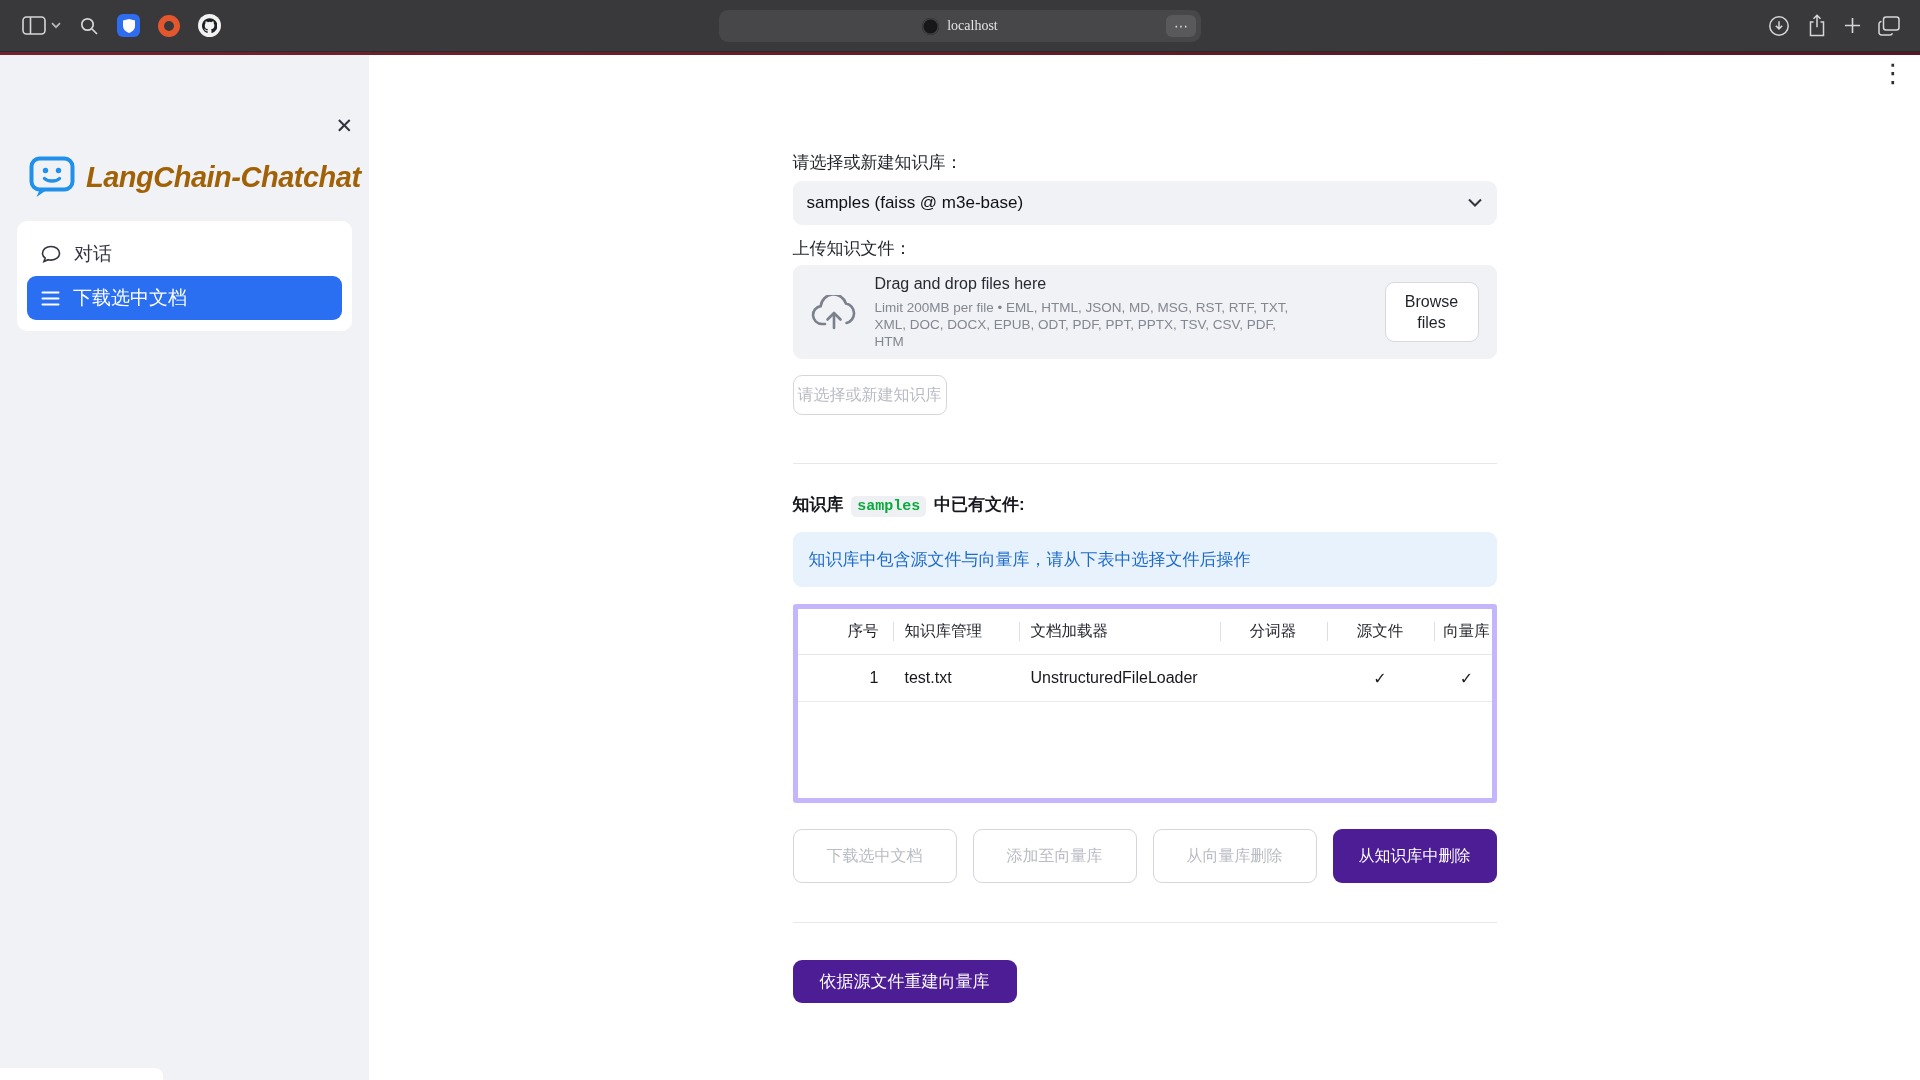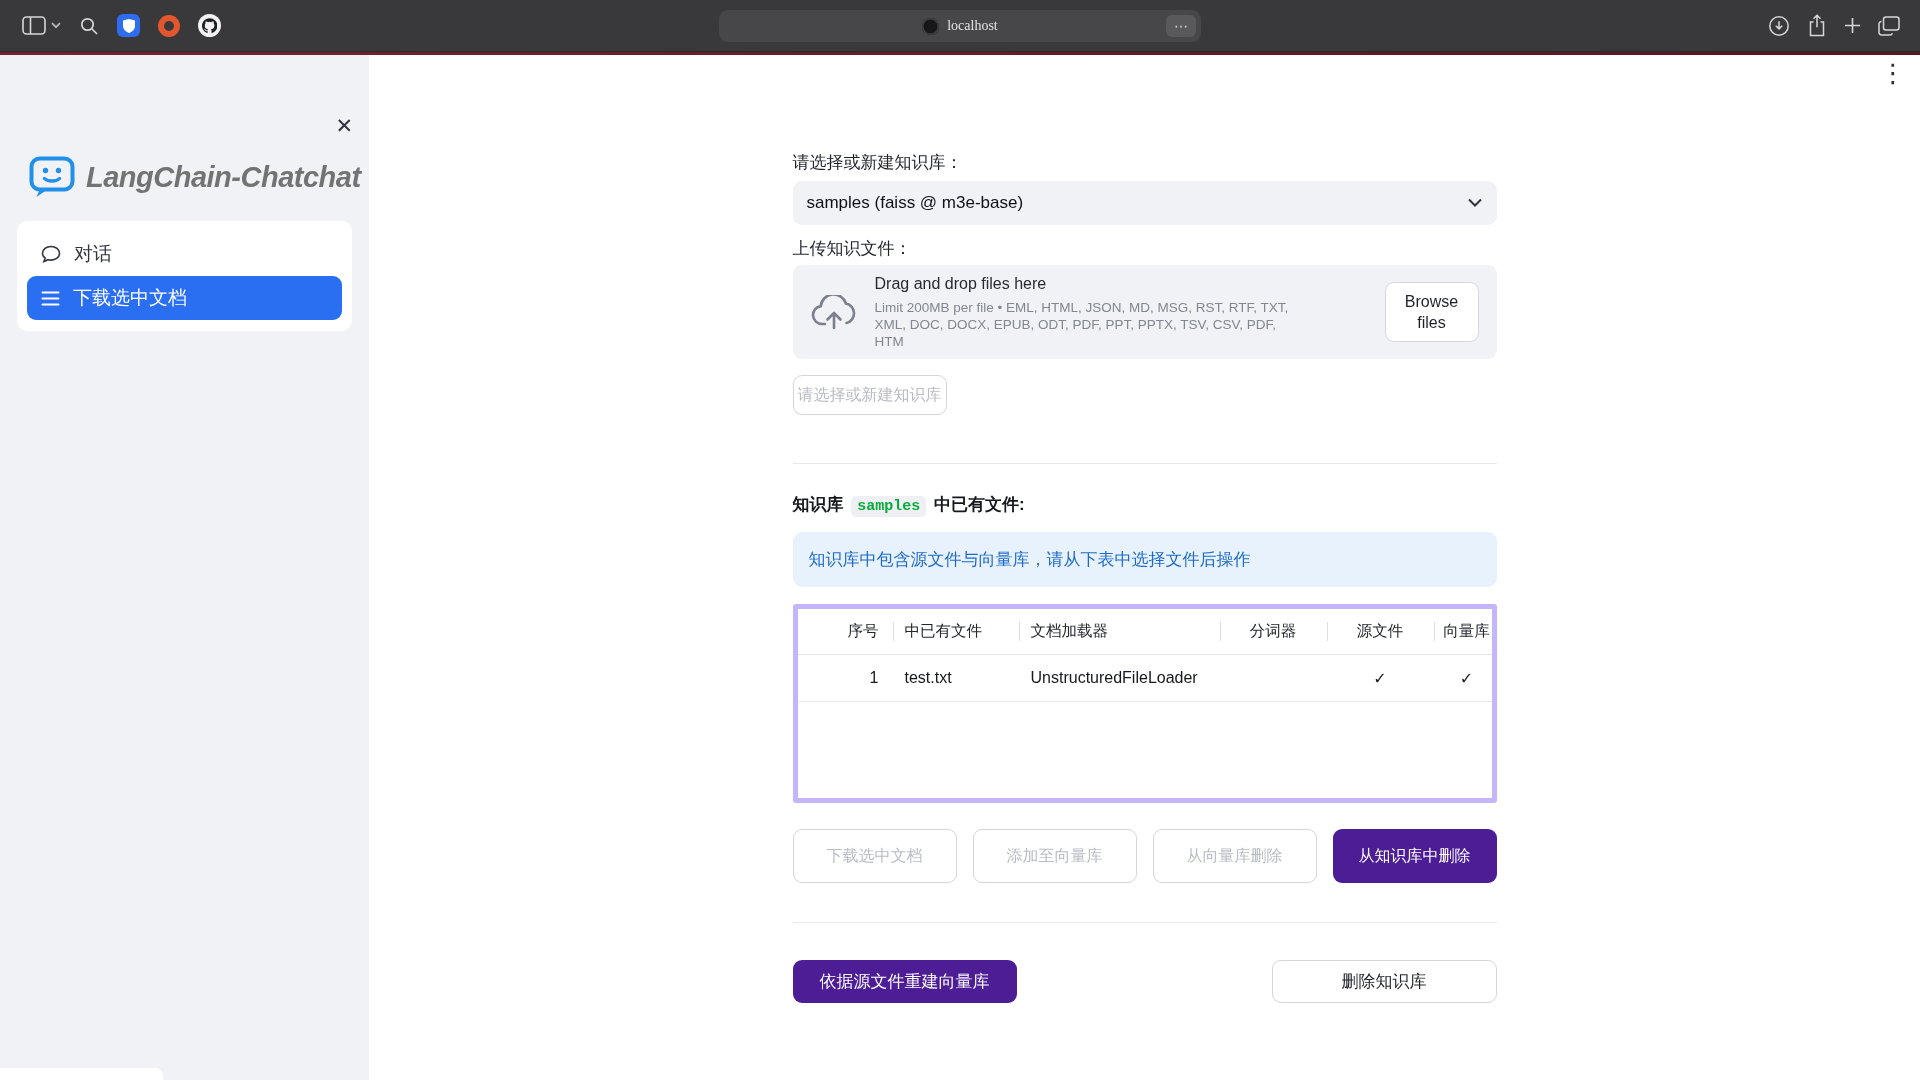--- a/index.html
+++ b/index.html
@@ -29,21 +29,21 @@
 
   .decoration { height:3px; background:linear-gradient(90deg,#74222e,#561821); }
 
   
   .page { display:flex; height:1025px; background:#fff; }
 
   .sidebar { position:relative; width:369px; flex-shrink:0; background:#f0f2f6; }
   .sb-close { position:absolute; top:60px; right:16px; border:none; background:none;
     font-size:21px; color:#31333f; cursor:pointer; line-height:1; }
   .logo { display:flex; align-items:center; gap:11px; margin:101px 0 0 29px; }
-  .logo-text { font-size:29px; font-weight:bold; font-style:italic; color:#737373;
+  .logo-text { font-size:29px; font-weight:bold; font-style:italic; color:#a16207;
     letter-spacing:-0.5px; white-space:nowrap; }
   .menu { margin:22px 17px 0 17px; background:#fff; border-radius:10px; padding:11px 10px; }
   .menu-item { height:44px; display:flex; align-items:center; gap:13px; padding:0 14px;
     border-radius:9px; font-size:19px; color:#31333f; cursor:pointer; }
   .menu-item.active { background:#2a6ff2; color:#fff; }
   .status-strip { position:absolute; left:0; bottom:0; width:163px; height:12px;
     background:#fff; border-top-right-radius:8px; }
 
   .main { flex:1; position:relative; }
   .kebab { position:absolute; top:4px; right:14px; font-size:26px; color:#2c2f36;
@@ -256,21 +256,21 @@
 
       <div class="kb-line">
         <span>知识库 </span><code>samples</code><span> 中已有文件:</span>
       </div>
 
       <div class="info-box">知识库中包含源文件与向量库，请从下表中选择文件后操作</div>
 
       <div class="table">
         <div class="t-head">
           <div class="cell al-r">序号</div>
-          <div class="cell al-l">中已有文件</div>
+          <div class="cell al-l">知识库管理</div>
           <div class="cell al-l">文档加载器</div>
           <div class="cell al-c">分词器</div>
           <div class="cell al-c">源文件</div>
           <div class="cell al-c">向量库</div>
         </div>
         <div class="t-row">
           <div class="cell al-r">1</div>
           <div class="cell al-l">test.txt</div>
           <div class="cell al-l">UnstructuredFileLoader</div>
           <div class="cell al-c"></div>
@@ -284,17 +284,16 @@
         <button class="btn ghost-disabled">下载选中文档</button>
         <button class="btn ghost-disabled">添加至向量库</button>
         <button class="btn ghost-disabled">从向量库删除</button>
         <button class="btn primary">从知识库中删除</button>
       </div>
 
       <hr class="div div-2">
 
       <div class="bottom-row">
         <button class="btn primary rebuild-btn">依据源文件重建向量库</button>
-        <button class="btn delete-btn">删除知识库</button>
       </div>
     </div>
   </main>
 </div>
 
 </body></html>

